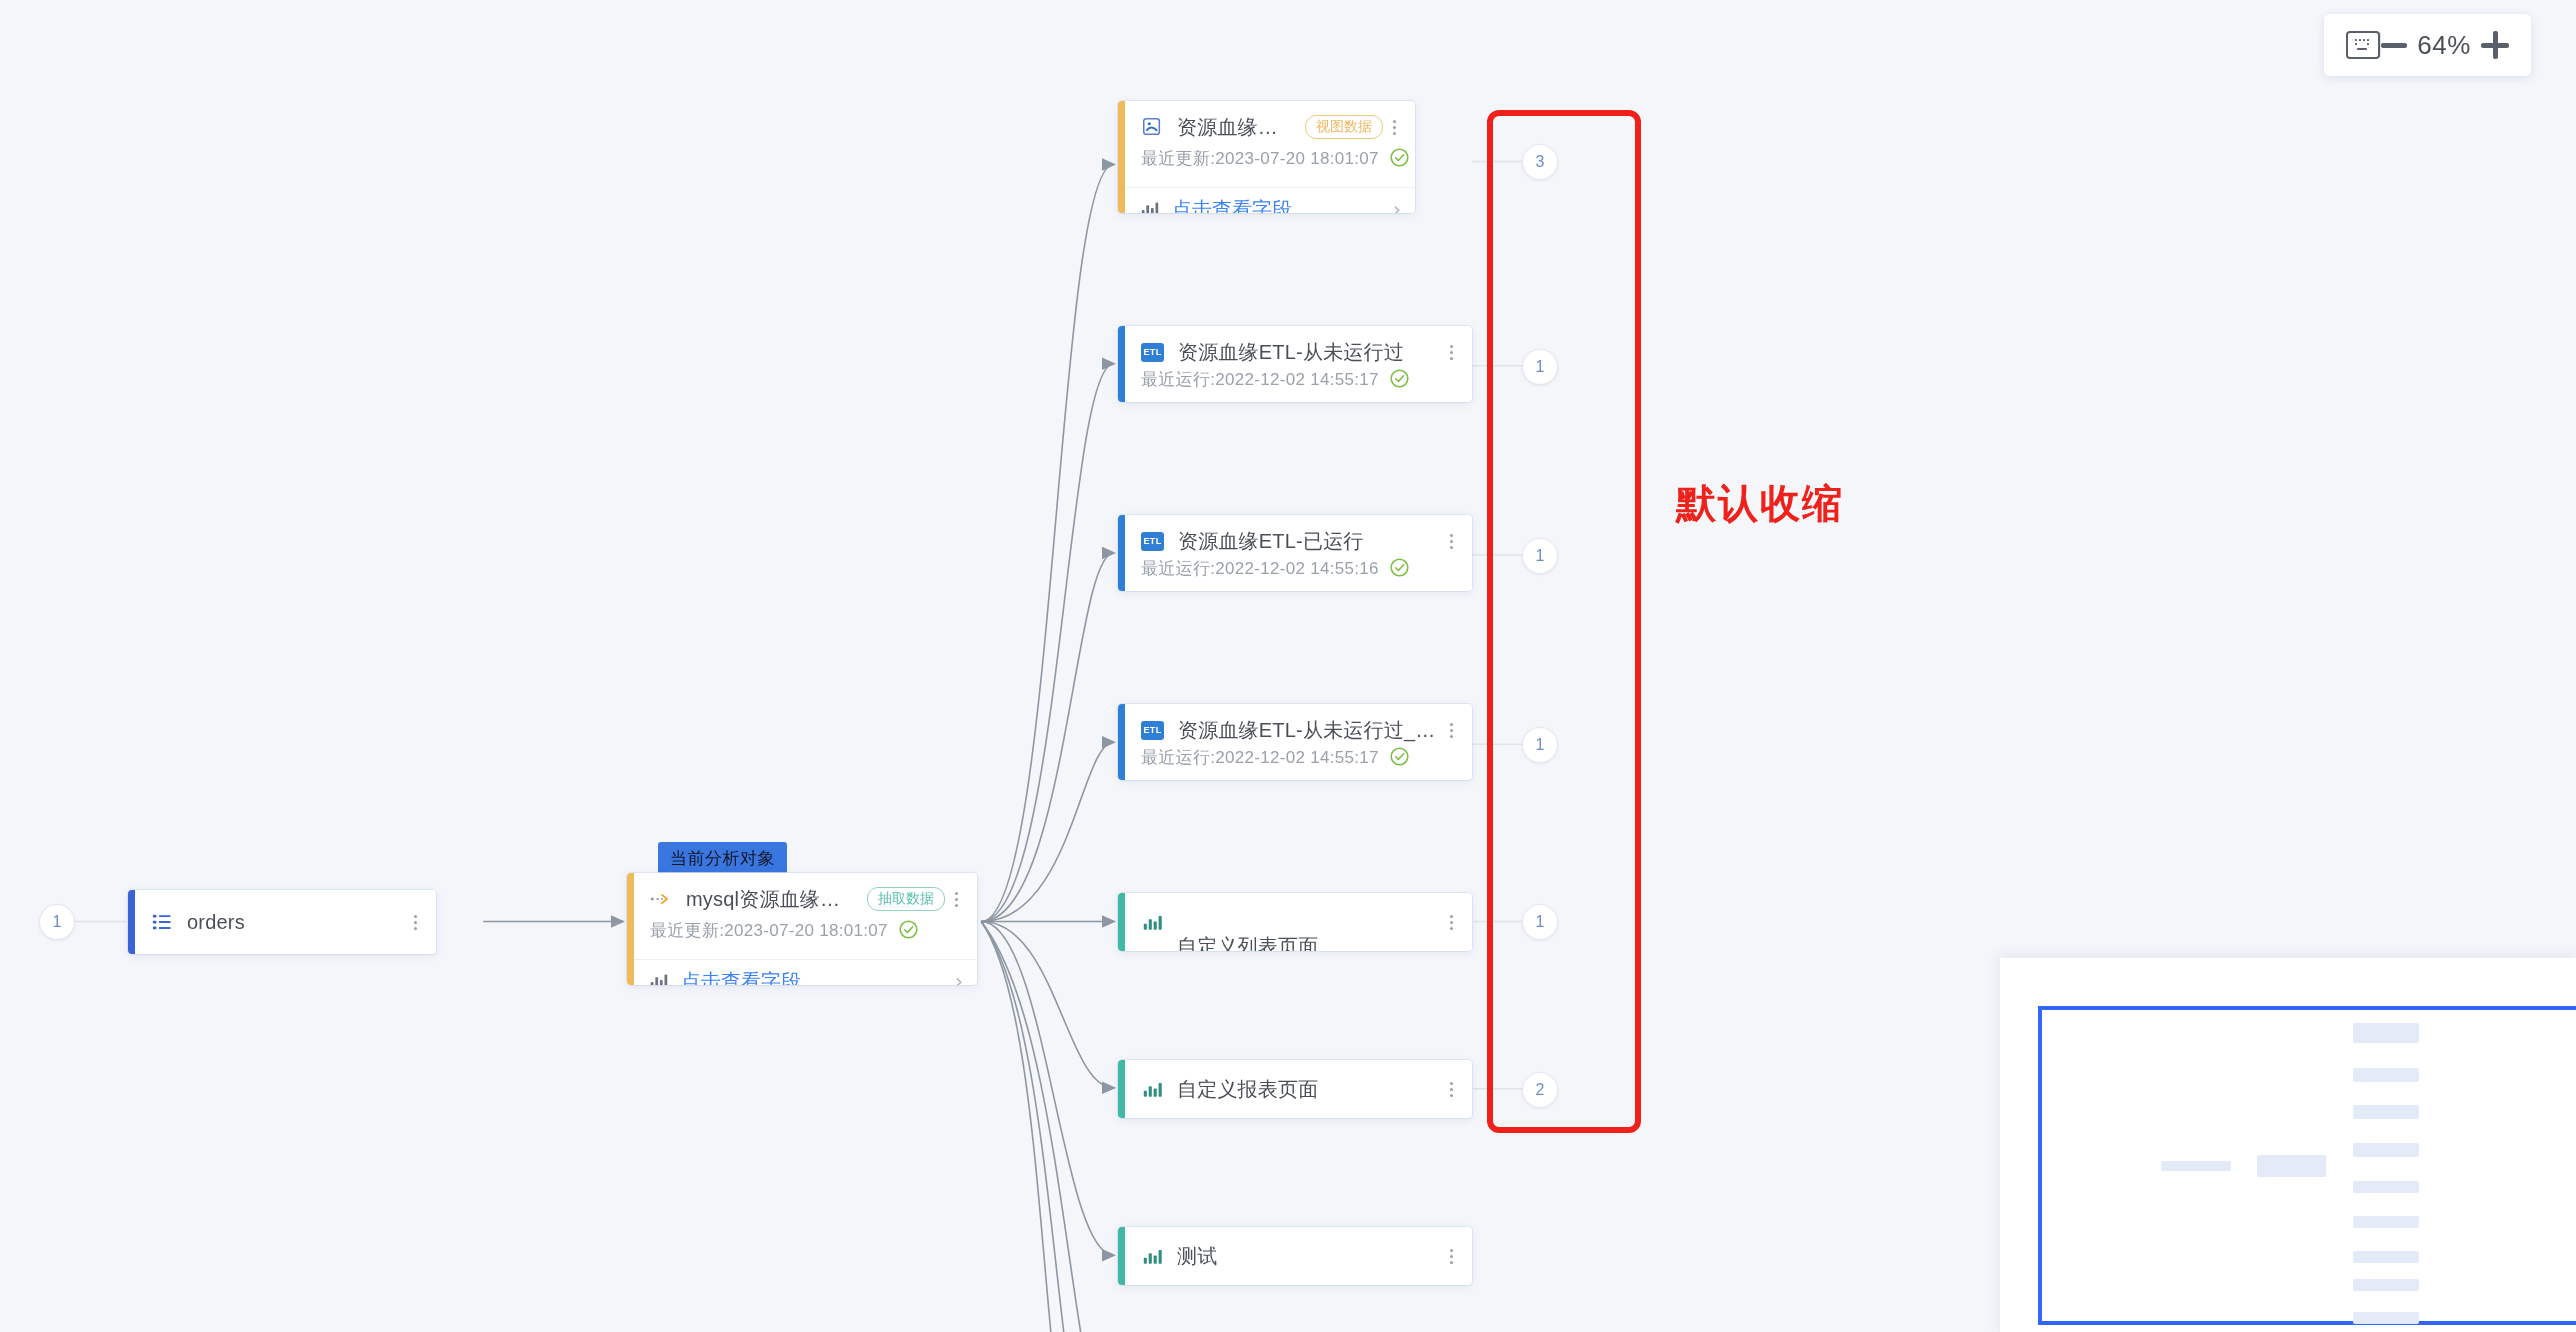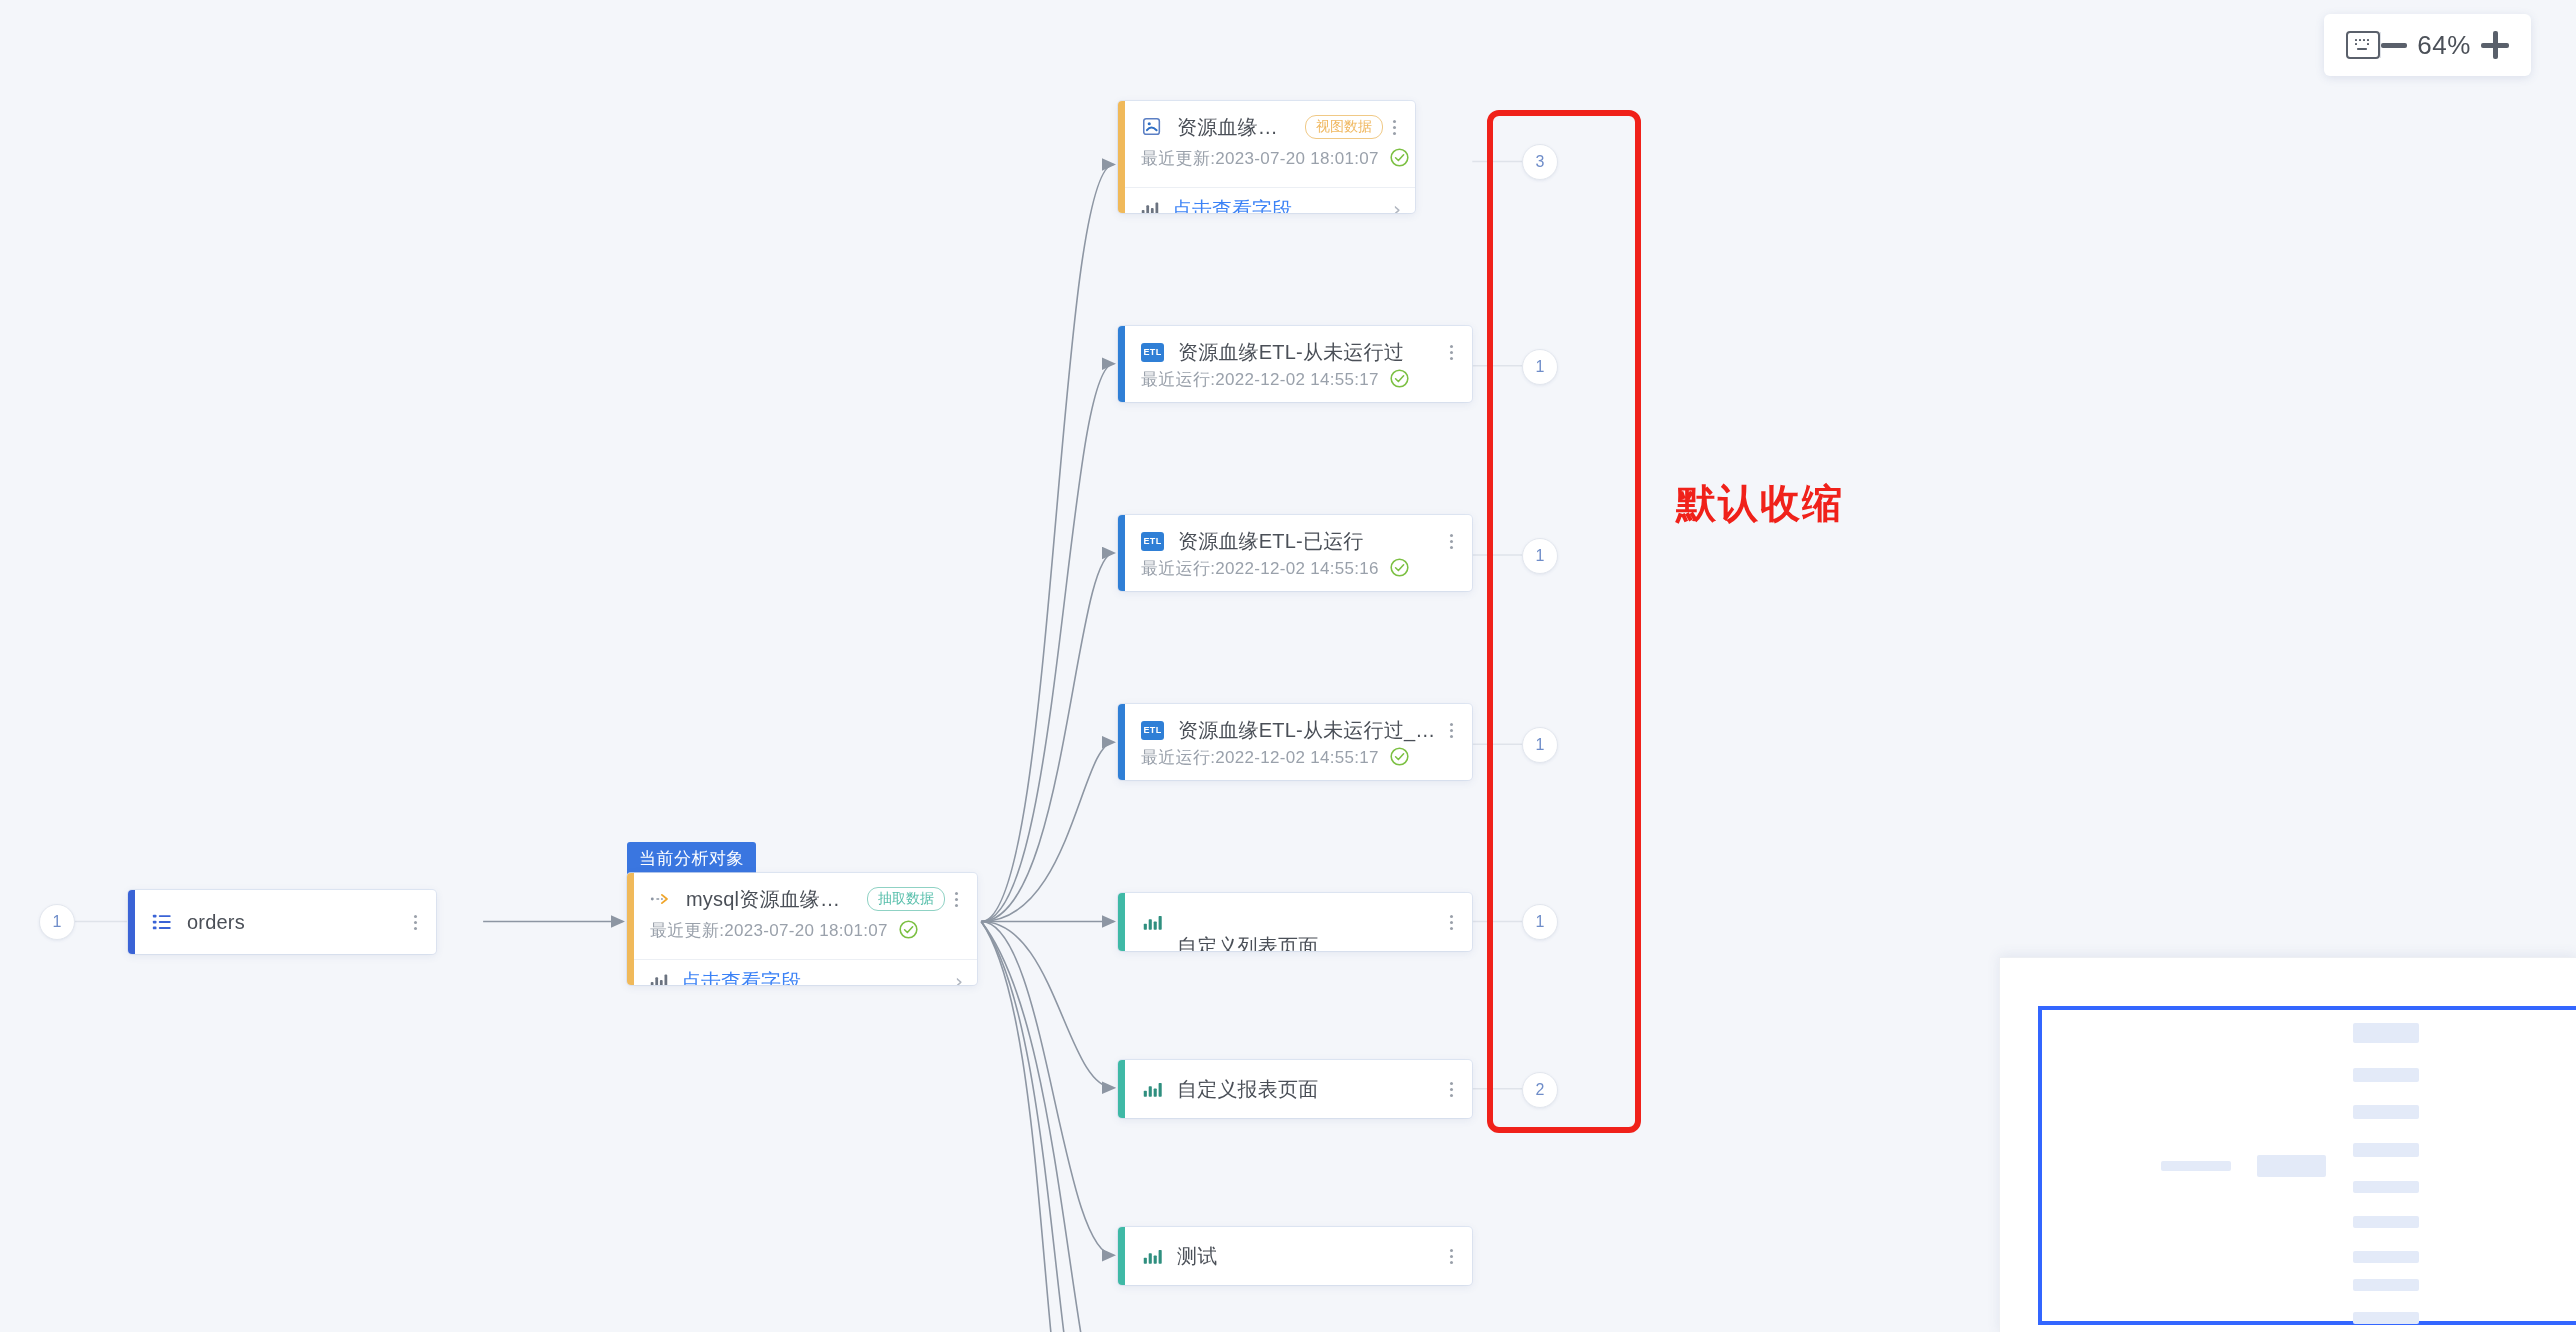--- a/index.html
+++ b/index.html
@@ -47,22 +47,22 @@
   
   .ico{width:22px;height:22px;flex:0 0 auto;display:block;}
   .etlbadge{
     width:23px;height:19px;border-radius:3px;background:#2f7fd6;color:#fff;
     font-size:9px;font-weight:bold;display:flex;align-items:center;justify-content:center;
     flex:0 0 auto;letter-spacing:0.3px;
   }
 
   
   .curlabel{
-    position:absolute;background:#3a76e0;color:#ffffff;font-size:17px;
-    padding:5px 12px 6px;border-radius:3px 3px 0 0;white-space:nowrap;letter-spacing:0.5px;
+    position:absolute;background:#3a76e0;color:#0f172a;font-size:17px;
+    padding:5px 12px 6px;border-radius:3px 3px 0 0;white-space:nowrap;letter-spacing:0.5px;margin-left:31px;
   }
 
   
   .cbadge{
     position:absolute;width:34px;height:34px;border-radius:50%;
     background:#fff;border:1px solid #e3e7ee;
     display:flex;align-items:center;justify-content:center;
     font-size:16px;color:#6f8dc9;box-shadow:0 1px 3px rgba(90,110,160,.10);
   }
 

